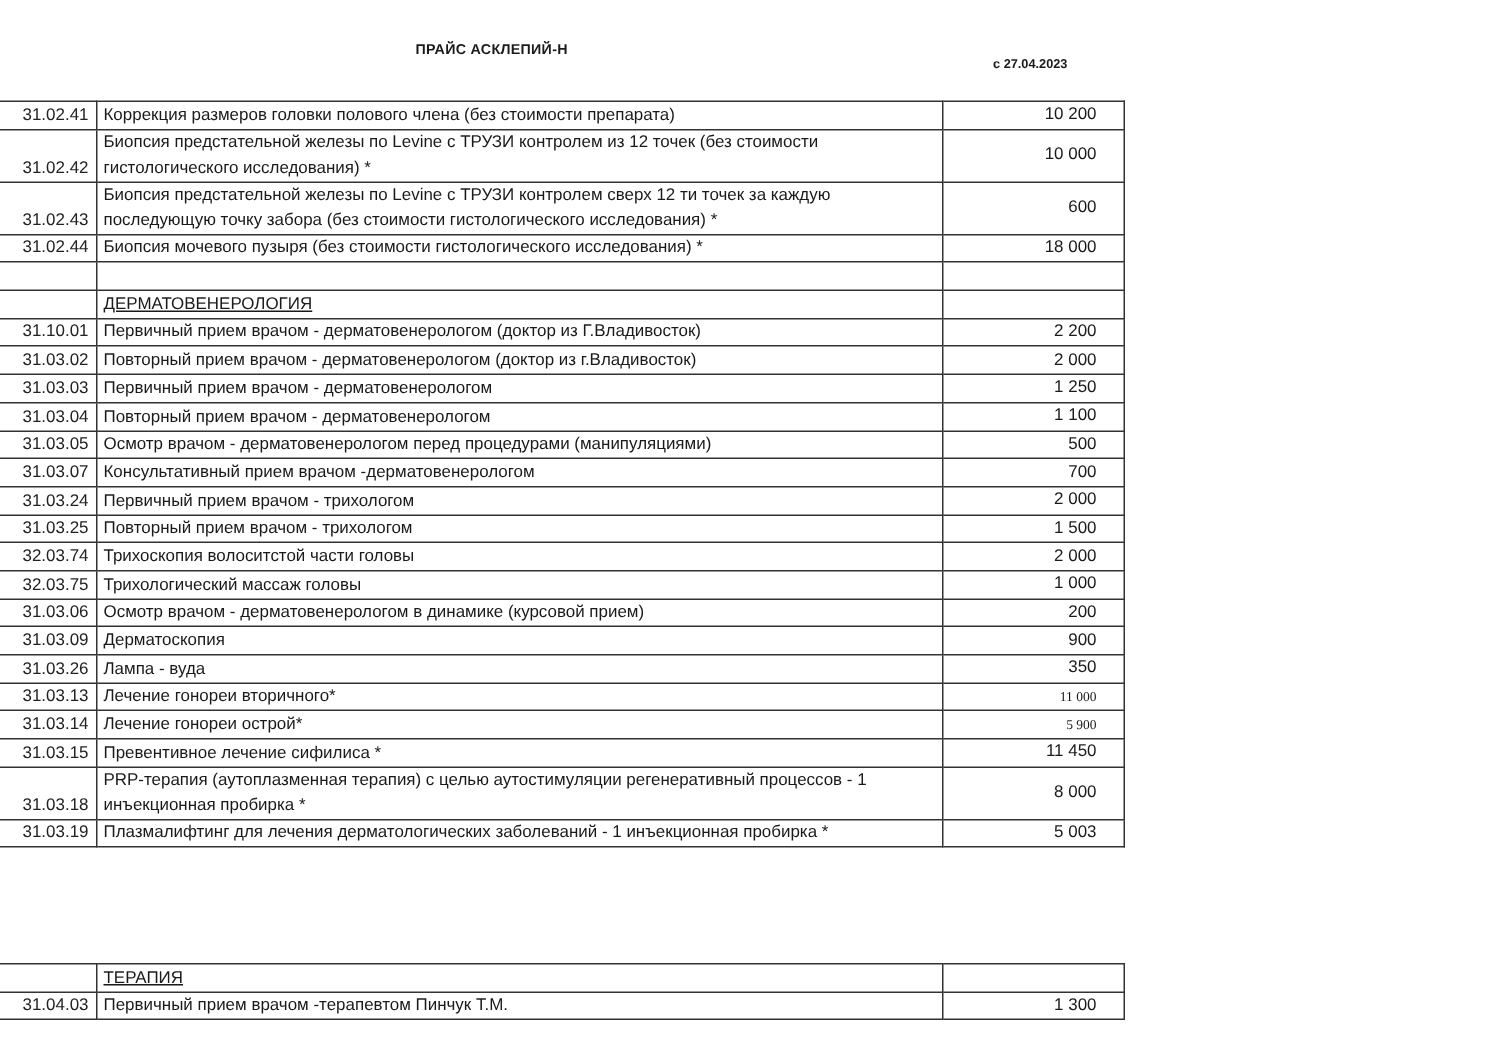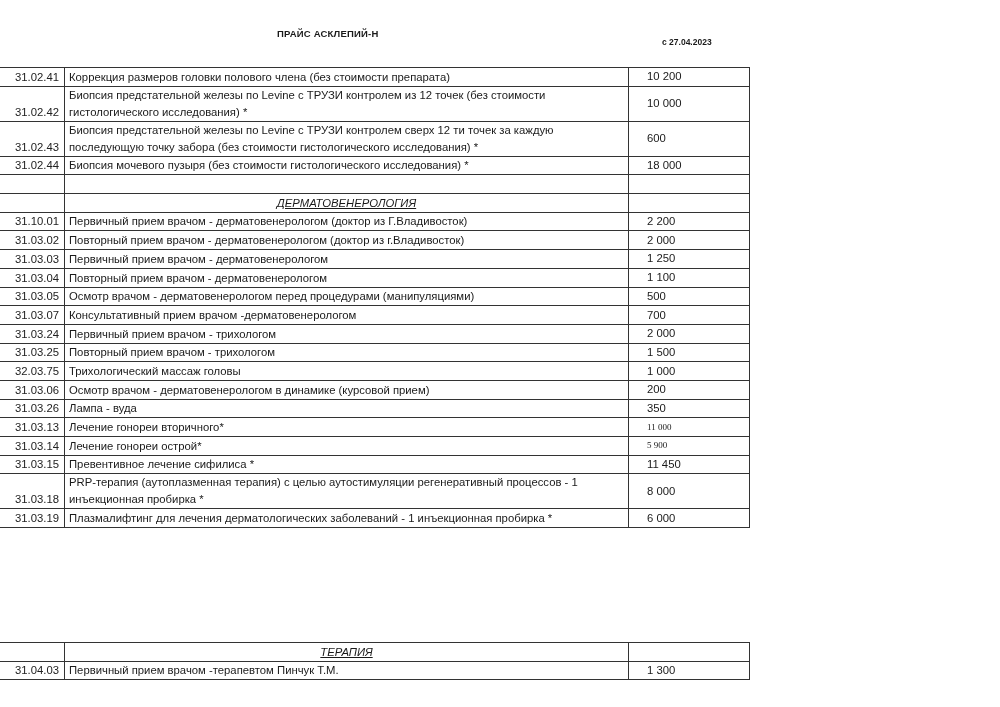--- a/index.html
+++ b/index.html
@@ -4,24 +4,24 @@
 <style>
   html, body { margin: 0; padding: 0; background: #ffffff; }
   body { width: 1000px; height: 707px; position: relative; overflow: hidden;
          font-family: "Liberation Sans", "DejaVu Sans", sans-serif; color: #1a1a1a; }
   .title { position: absolute; left: 277px; top: 28px; font-size: 9.5px; font-weight: bold; letter-spacing: 0.2px; }
   .date { position: absolute; left: 648px; top: 37px; font-size: 8.5px; font-weight: bold; margin-left: 14px; }
   table.price { position: absolute; left: 0; border-collapse: collapse; table-layout: fixed; width: 723px; }
   table.price td { border: 1px solid #333; padding: 0 4px; font-size: 11.3px; line-height: 17px; vertical-align: bottom; }
   table.price td.code { width: 55px; border-left: none; text-align: right; padding-right: 5px; color: #222; }
   table.price td.name { width: 555px; text-align: left; }
-  table.price td.price-cell { width: 84px; text-align: left; padding-right: 18px; vertical-align: middle; padding-left: 18px; }
+  table.price td.price-cell { width: 84px; text-align: right; padding-right: 18px; vertical-align: middle; padding-left: 18px; }
   table.price tr.single td { height: 17.7px; }
   table.price tr.double td { height: 34px; }
-  table.price tr.section td.name { text-align: center; text-decoration: underline; font-style: italic; }
+  table.price tr.section td.name { text-decoration: underline; }
   .serif { font-family: "Liberation Serif", "DejaVu Serif", serif; font-size: 9px !important; }
   #t1 { top: 67px; }
   #t2 { top: 642px; }
 </style>
 </head>
 <body>
 
 <div class="title">ПРАЙС  АСКЛЕПИЙ-Н</div>
 <div class="date">с 27.04.2023</div>
 
@@ -91,28 +91,38 @@
       <td class="code">31.03.24</td>
       <td class="name">Первичный  прием  врачом - трихологом</td>
       <td class="price-cell">2 000</td>
     </tr>
     <tr class="single">
       <td class="code">31.03.25</td>
       <td class="name">Повторный  прием  врачом - трихологом</td>
       <td class="price-cell">1 500</td>
     </tr>
     <tr class="single">
+      <td class="code">32.03.74</td>
+      <td class="name">Трихоскопия волоситстой  части головы</td>
+      <td class="price-cell">2 000</td>
+    </tr>
+    <tr class="single">
       <td class="code">32.03.75</td>
       <td class="name">Трихологический массаж головы</td>
       <td class="price-cell">1 000</td>
     </tr>
     <tr class="single">
       <td class="code">31.03.06</td>
       <td class="name">Осмотр врачом - дерматовенерологом в динамике (курсовой прием)</td>
       <td class="price-cell">200</td>
+    </tr>
+    <tr class="single">
+      <td class="code">31.03.09</td>
+      <td class="name">Дерматоскопия</td>
+      <td class="price-cell">900</td>
     </tr>
     <tr class="single">
       <td class="code">31.03.26</td>
       <td class="name">Лампа - вуда</td>
       <td class="price-cell">350</td>
     </tr>
     <tr class="single">
       <td class="code">31.03.13</td>
       <td class="name">Лечение гонореи вторичного*</td>
       <td class="price-cell serif">11 000</td>
@@ -128,21 +138,21 @@
       <td class="price-cell">11 450</td>
     </tr>
     <tr class="double">
       <td class="code">31.03.18</td>
       <td class="name">PRP-терапия (аутоплазменная терапия) с целью аутостимуляции регенеративный процессов  - 1  инъекционная  пробирка *</td>
       <td class="price-cell">8 000</td>
     </tr>
     <tr class="single">
       <td class="code">31.03.19</td>
       <td class="name">Плазмалифтинг для лечения дерматологических заболеваний - 1 инъекционная пробирка *</td>
-      <td class="price-cell">6 000</td>
+      <td class="price-cell">5 003</td>
     </tr>
   </tbody>
 </table>
 
 <table class="price" id="t2">
   <tbody>
     <tr class="single section">
       <td class="code"></td>
       <td class="name">ТЕРАПИЯ</td>
       <td class="price-cell"></td>

